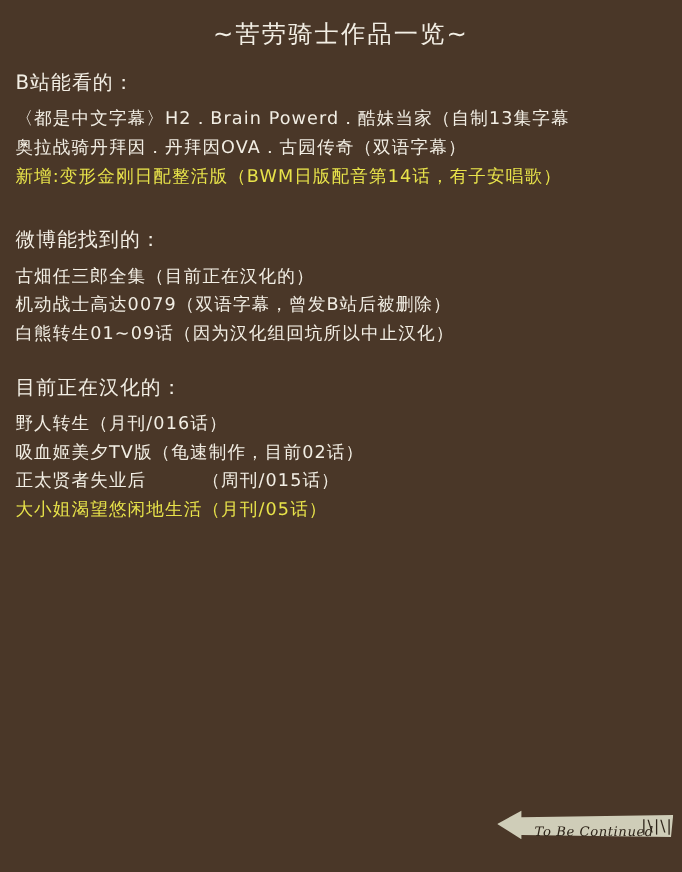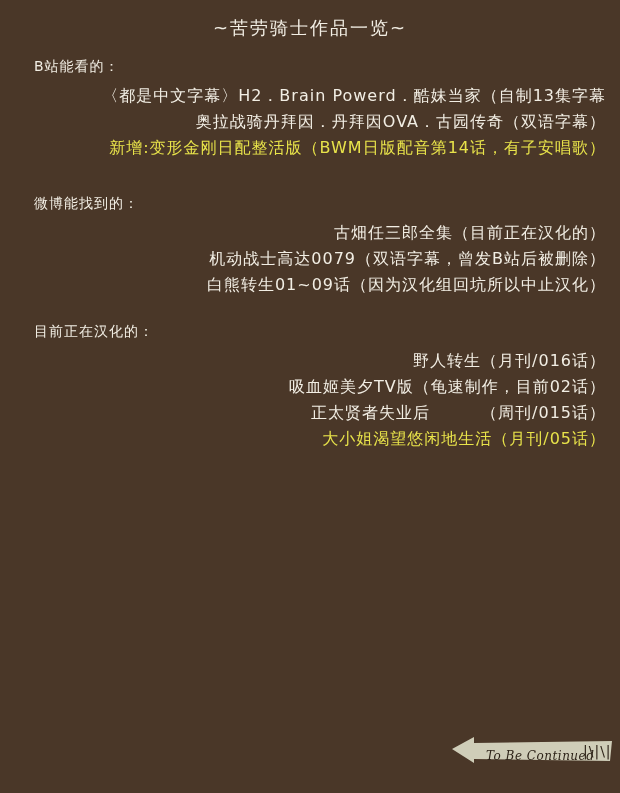--- a/index.html
+++ b/index.html
@@ -16,48 +16,46 @@
   }
   .page {
     position: relative;
     width: 620px;
     height: 793px;
     box-sizing: border-box;
   }
   .title {
     text-align: center;
     color: #f2eee4;
-    font-size: 18px;
+    font-size: 22px;
     letter-spacing: 2px;
     padding-top: 16px;
     padding-bottom: 10px;
     font-weight: normal;
     margin: 0;
   }
   .content {
     padding: 6px 14px 0 14px;
   }
   .section {
     margin-bottom: 18px;
   }
   .section-head {
     color: #f2eee4;
-    font-size: 14px;
+    font-size: 18px;
     letter-spacing: 1px;
     margin-bottom: 6px;
     line-height: 1.5;
-    margin-left: 20px;
   }
   .line {
     color: #f2eee4;
     font-size: 16px;
     letter-spacing: 1px;
     line-height: 1.62;
     white-space: nowrap;
-    text-align: right;
   }
   .line.highlight {
     color: #e8e34a;
   }
   .spacer-sm { height: 6px; }
   .spacer-md { height: 14px; }
   .tbc-wrap {
     position: absolute;
     left: 452px;
     top: 733px;

